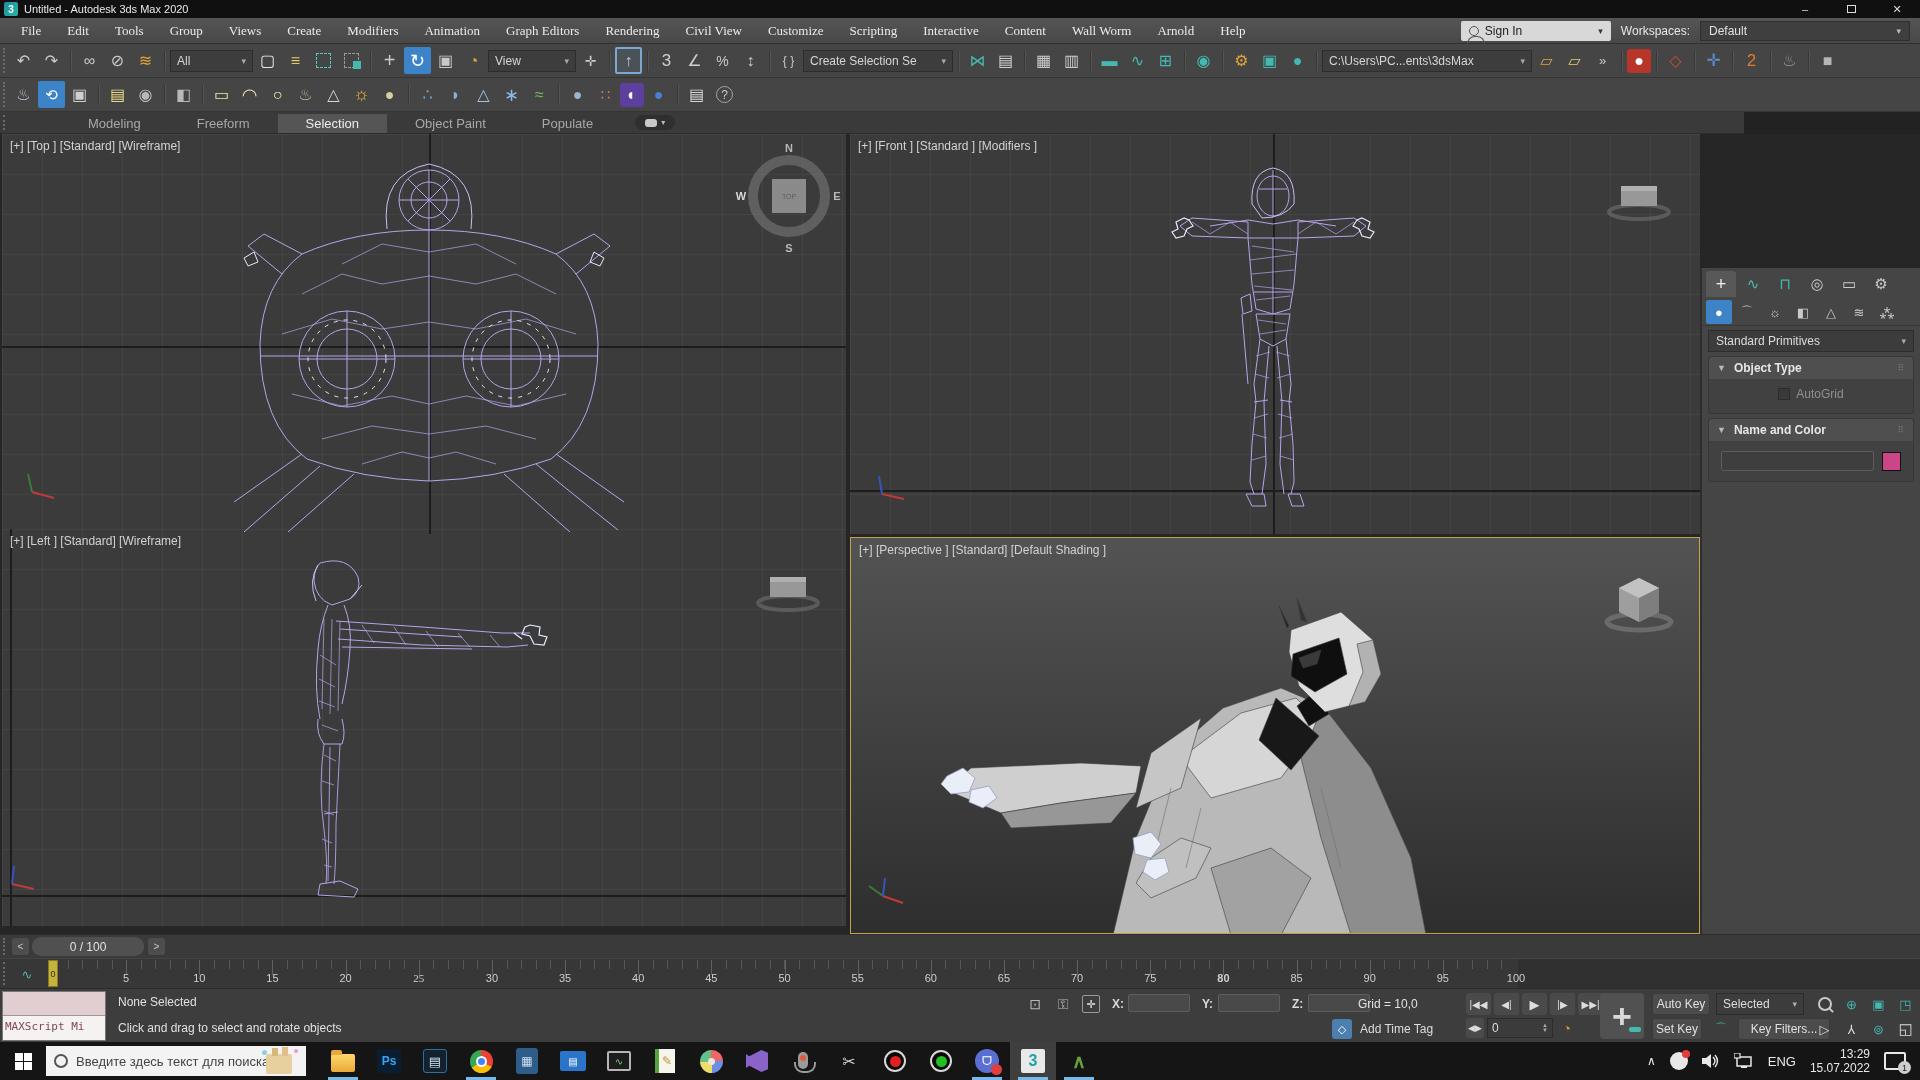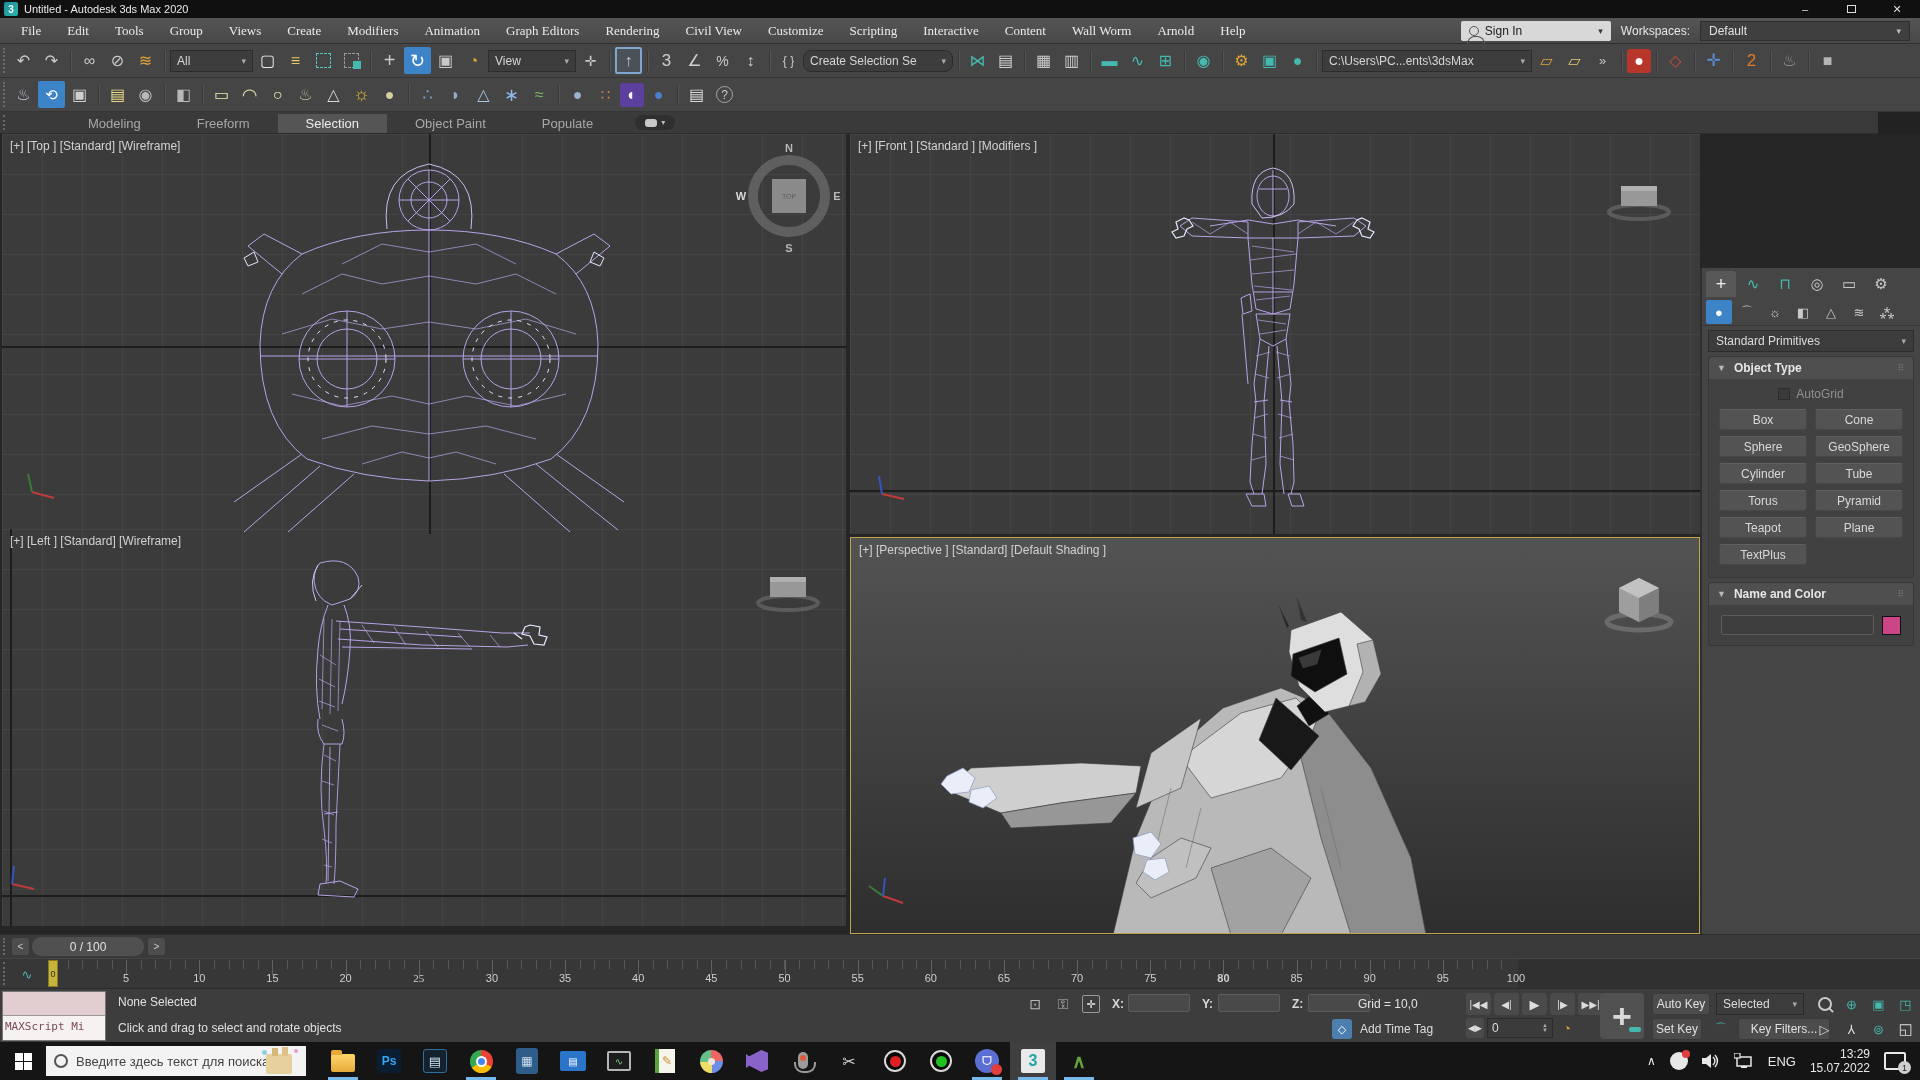--- a/index.html
+++ b/index.html
@@ -37,21 +37,21 @@
   .tbi.dashedfill::after{content:"";position:absolute;right:4px;bottom:5px;width:8px;height:8px;background:#45b8b0;}
   .tbi.redbox{background:#b8352a;color:#fff;border-radius:3px;width:24px;height:24px;}
   .tbi.circ{font-size:12px;}
   .tbi.circ span{border:1px solid #a5a5a5;border-radius:50%;width:17px;height:17px;display:flex;align-items:center;justify-content:center;}
   .tbi.purplebox{background:#5d3f9e;border-radius:3px;color:#fff;width:24px;height:24px;}
   .tbsep{width:9px;height:24px;flex:none;position:relative;}
   .tbsep::after{content:"";position:absolute;left:4px;top:2px;bottom:2px;border-left:1px solid #383838;border-right:1px solid #555;}
   .tbdd{height:22px;background:#3d3d3d;border:1px solid #2d2d2d;display:flex;align-items:center;padding:0 6px;color:#d6d6d6;font-size:12px;flex:none;cursor:default;}
   .tbdd .ddarr{margin-left:auto;font-size:9px;color:#aaa;padding-left:6px;}
   
-  #ribbon{position:absolute;left:0;top:112px;width:1878px;height:22px;background:#3a3a3a;border-bottom:1px solid #2c2c2c;display:flex;align-items:flex-end;padding-left:60px;}
+  #ribbon{position:absolute;left:0;top:112px;width:1744px;height:22px;background:#3a3a3a;border-bottom:1px solid #2c2c2c;display:flex;align-items:flex-end;padding-left:60px;}
   #ribbon::before{content:"";position:absolute;left:3px;top:3px;bottom:3px;border-left:2px dotted #6a6a6a;}
   .rtab{padding:2px 28px;color:#a8a8a8;font-size:13px;cursor:default;}
   .rtab.active{background:#555;color:#ececec;}
   #ribbon-extra{width:40px;height:15px;margin:0 0 3px 14px;background:#2f2f2f;border-radius:8px;display:flex;align-items:center;justify-content:center;gap:4px;color:#bbb;font-size:8px;}
   #ribbon-extra i{width:12px;height:8px;background:#c9c9c9;border-radius:3px;}
   
   #workspace{position:absolute;left:0;top:134px;width:1920px;height:800px;background:#262626;}
   .vp{position:absolute;background-color:#3b3b3b;overflow:hidden;cursor:crosshair;}
   .vp.gridded{background-image:linear-gradient(#444 1px,transparent 1px),linear-gradient(90deg,#444 1px,transparent 1px);background-size:40px 40px;}
   .vp-label{position:absolute;left:8px;top:5px;color:#d2d2d2;font-size:12px;z-index:5;cursor:default;}
@@ -254,21 +254,21 @@
     <span class="tbi" style="font-size: 14px;">✛</span>
     <span class="tbsep"></span>
     <span class="tbi boxed">↑</span>
     <span class="tbsep"></span>
     <span class="tbi" style="color: rgb(207, 207, 207); font-size: 17px;">3</span>
     <span class="tbi" style="color: rgb(207, 207, 207);">∠</span>
     <span class="tbi" style="font-size: 14px;">%</span>
     <span class="tbi">↕</span>
     <span class="tbsep"></span>
     <span class="tbi" style="font-size: 12px;">{ }</span>
-    <div class="tbdd" style="width: 150px; border-radius: 8px;">
+    <div class="tbdd" style="width: 150px;">
       <span>Create Selection Se</span>
       <span class="ddarr">▾</span>
     </div>
     <span class="tbsep"></span>
     <span class="tbi" style="color: rgb(69, 184, 176);">⋈</span>
     <span class="tbi" style="color: rgb(207, 207, 207);">▤</span>
     <span class="tbsep"></span>
     <span class="tbi">▦</span>
     <span class="tbi">▥</span>
     <span class="tbsep"></span>
@@ -531,34 +531,20 @@
     <div class="rollout">
       <div class="rollhead">
         <span class="tri">▼</span>
         <span>Object Type</span>
         <span class="grip">⠿</span>
       </div>
       <div class="agrow">
         <span class="agbox"></span>
         <span>AutoGrid</span>
       </div>
-      <div class="otgrid">
-
-      <span class="otbtn">Box</span>
-          <span class="otbtn">Cone</span>
-          <span class="otbtn">Sphere</span>
-          <span class="otbtn">GeoSphere</span>
-          <span class="otbtn">Cylinder</span>
-          <span class="otbtn">Tube</span>
-          <span class="otbtn">Torus</span>
-          <span class="otbtn">Pyramid</span>
-          <span class="otbtn">Teapot</span>
-          <span class="otbtn">Plane</span>
-          <span class="otbtn">TextPlus</span>
-        </div>
     </div>
 
     <div class="rollout">
       <div class="rollhead">
         <span class="tri">▼</span>
         <span>Name and Color</span>
         <span class="grip">⠿</span>
       </div>
       <div class="ncrow">
         <span id="name-field"></span>

